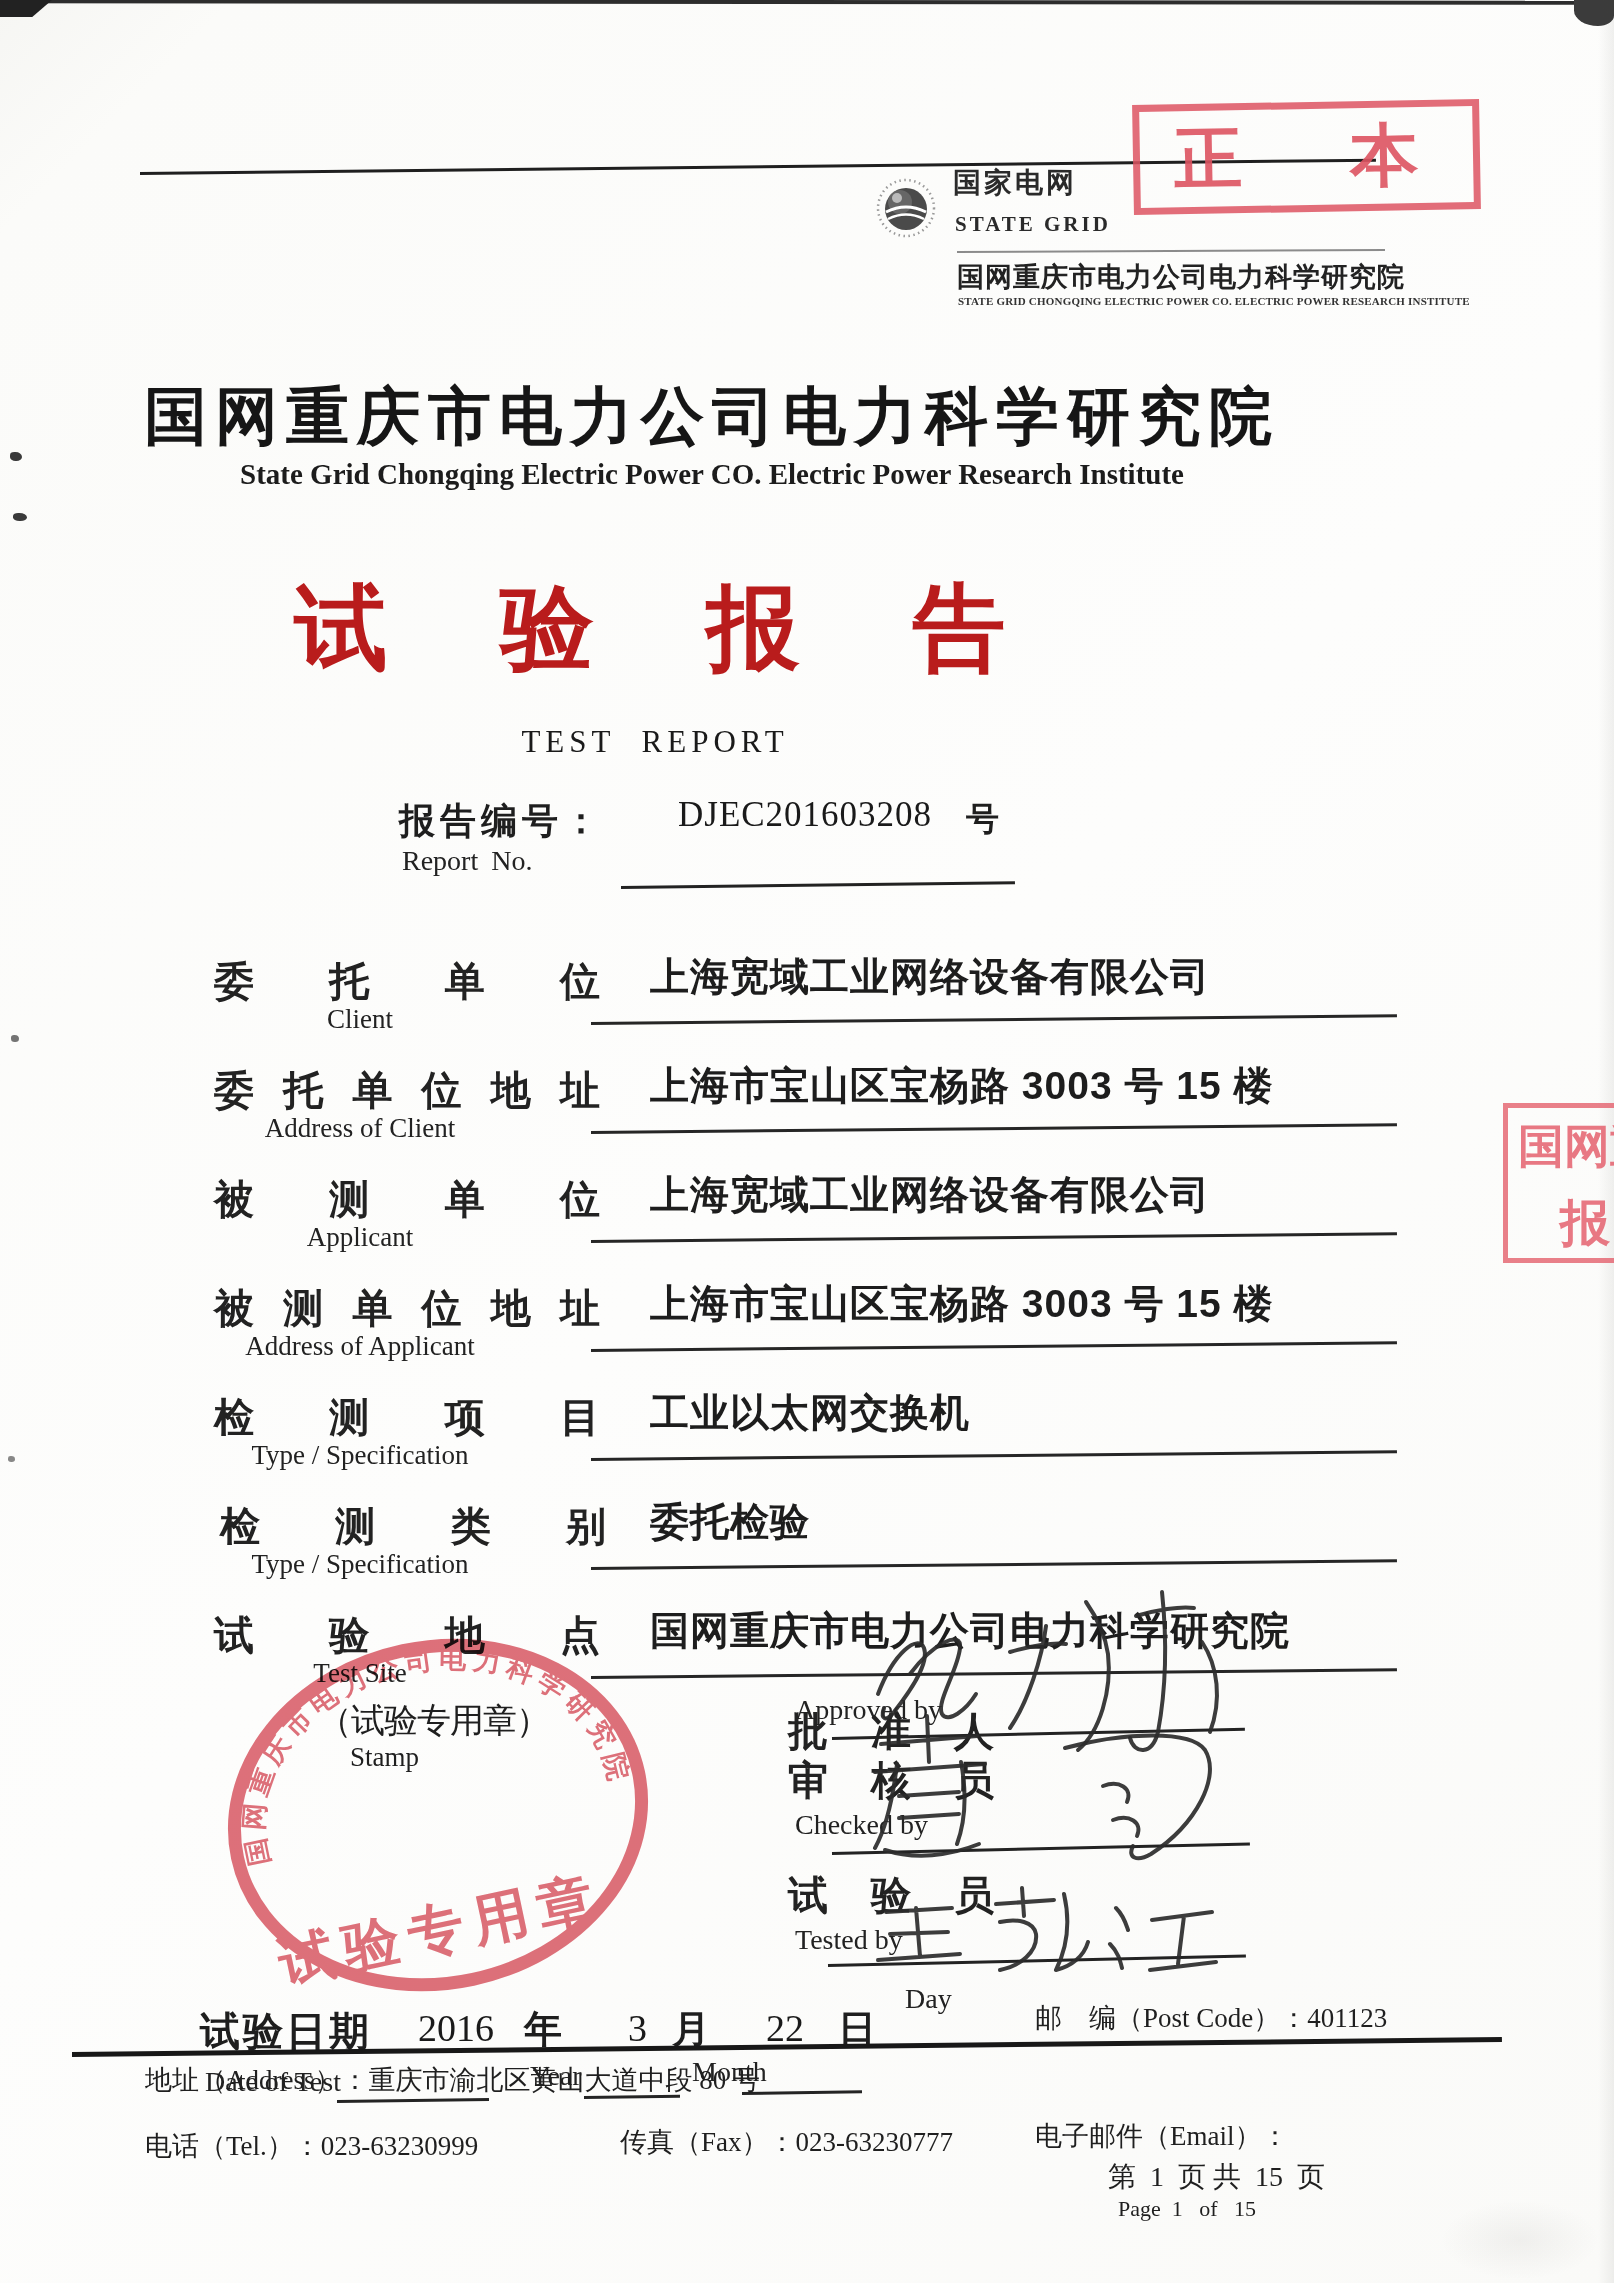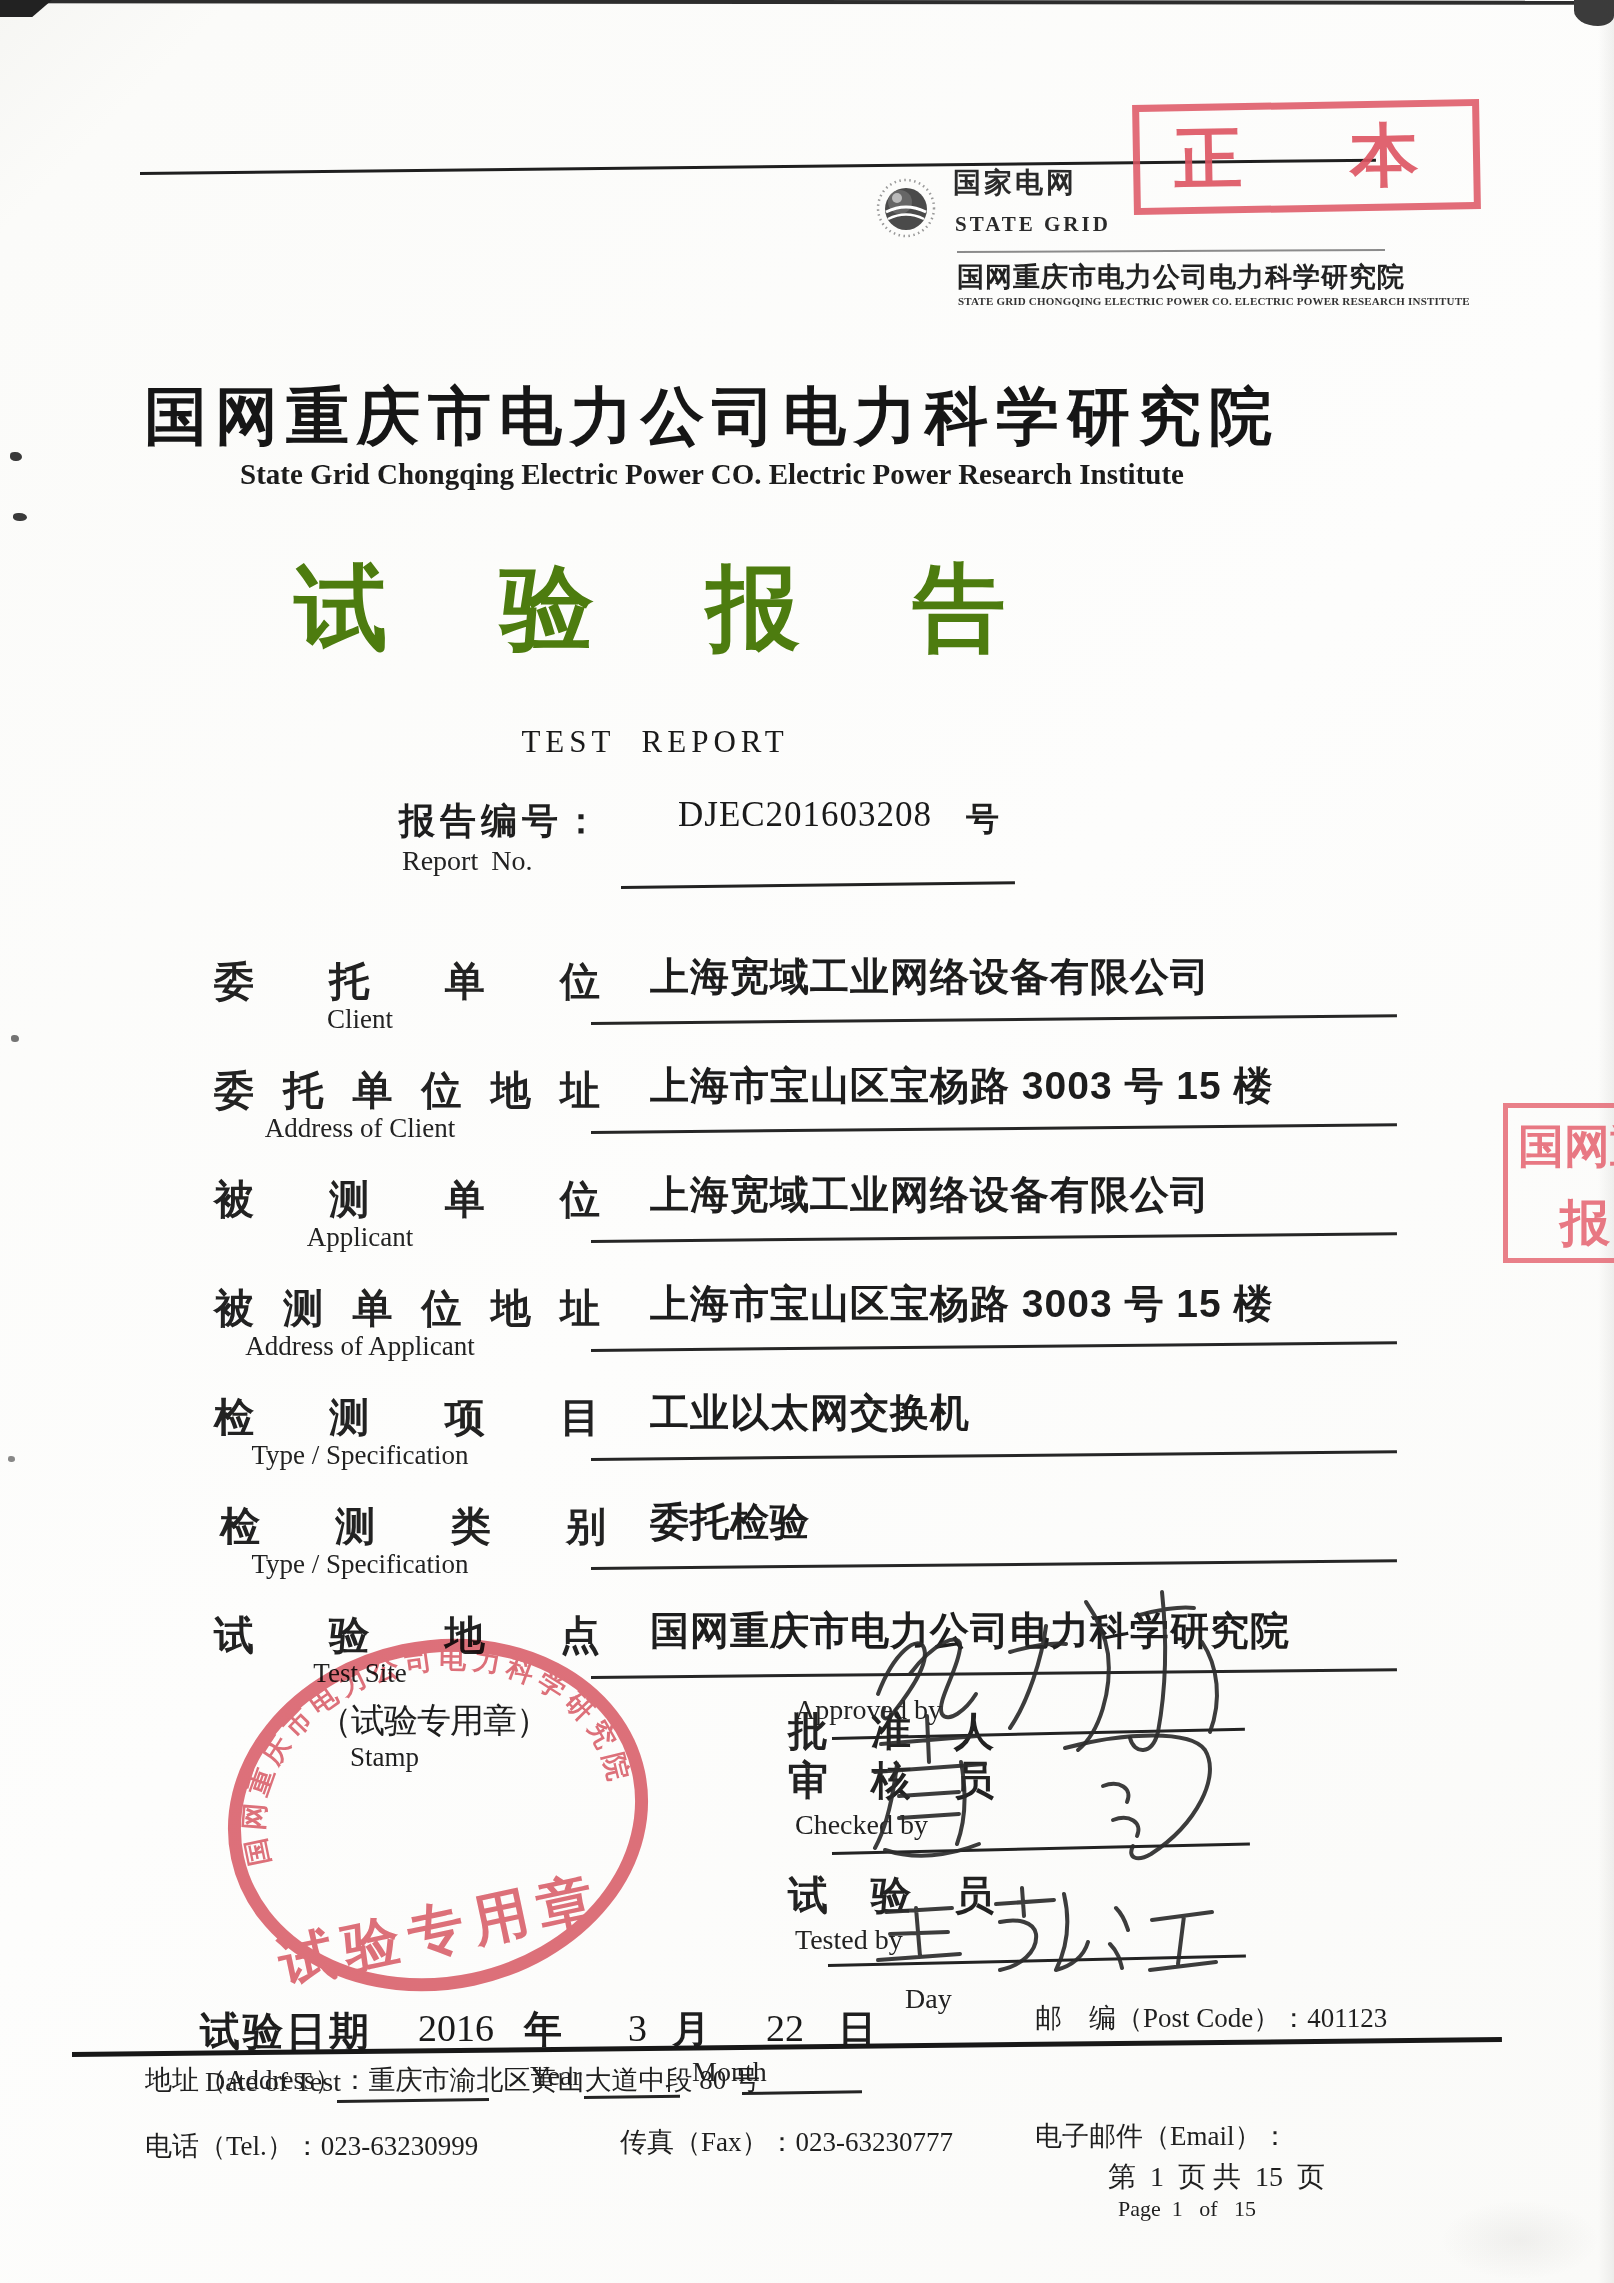--- a/index.html
+++ b/index.html
@@ -32,21 +32,21 @@
   .logo-cn{left:953px;top:164px;font-size:28px;font-weight:bold;letter-spacing:3px;color:#2a2a2a;}
   .logo-en{left:955px;top:212px;font-size:21px;font-weight:bold;letter-spacing:3px;color:#2a2a2a;}
   .sub-rule{left:957px;top:250px;width:428px;height:2px;background:#8b8b8b;transform:rotate(-.3deg);}
   .org-cn{left:957px;top:259px;font-size:27px;font-weight:bold;letter-spacing:1px;color:#222;}
   .org-en{left:958px;top:295px;font-size:11px;font-weight:bold;letter-spacing:.2px;color:#333;}
 
   
   .title-col{left:112px;width:1200px;text-align:center;}
   .doc-title-cn{top:374px;font-size:63px;font-weight:bold;letter-spacing:8px;color:#161616;}
   .doc-title-en{top:458px;font-size:29px;font-weight:bold;color:#1c1c1c;}
-  .report-title-cn{top:546px;font-size:93px;font-weight:bold;letter-spacing:10px;color:#4d7c0f;transform:translateX(-57px);}
+  .report-title-cn{top:566px;font-size:93px;font-weight:bold;letter-spacing:10px;color:#b91c1c;transform:translateX(-57px);}
   .report-title-en{top:724px;font-size:31px;letter-spacing:5px;word-spacing:14px;color:#1a1a1a;transform:translateX(-57px);}
 
   
   .repno-label{left:399px;top:797px;font-size:36px;font-weight:bold;letter-spacing:5px;}
   .repno-value{left:678px;top:795px;font-size:35px;letter-spacing:1px;color:#1a1a1a;}
   .repno-unit{left:966px;top:797px;font-size:33px;font-weight:bold;}
   .repno-en{left:402px;top:845px;font-size:28px;word-spacing:6px;color:#222;}
   .repno-line{left:621px;top:886px;width:394px;height:3px;background:#222;transform:rotate(-.7deg);transform-origin:left center;}
 
   

